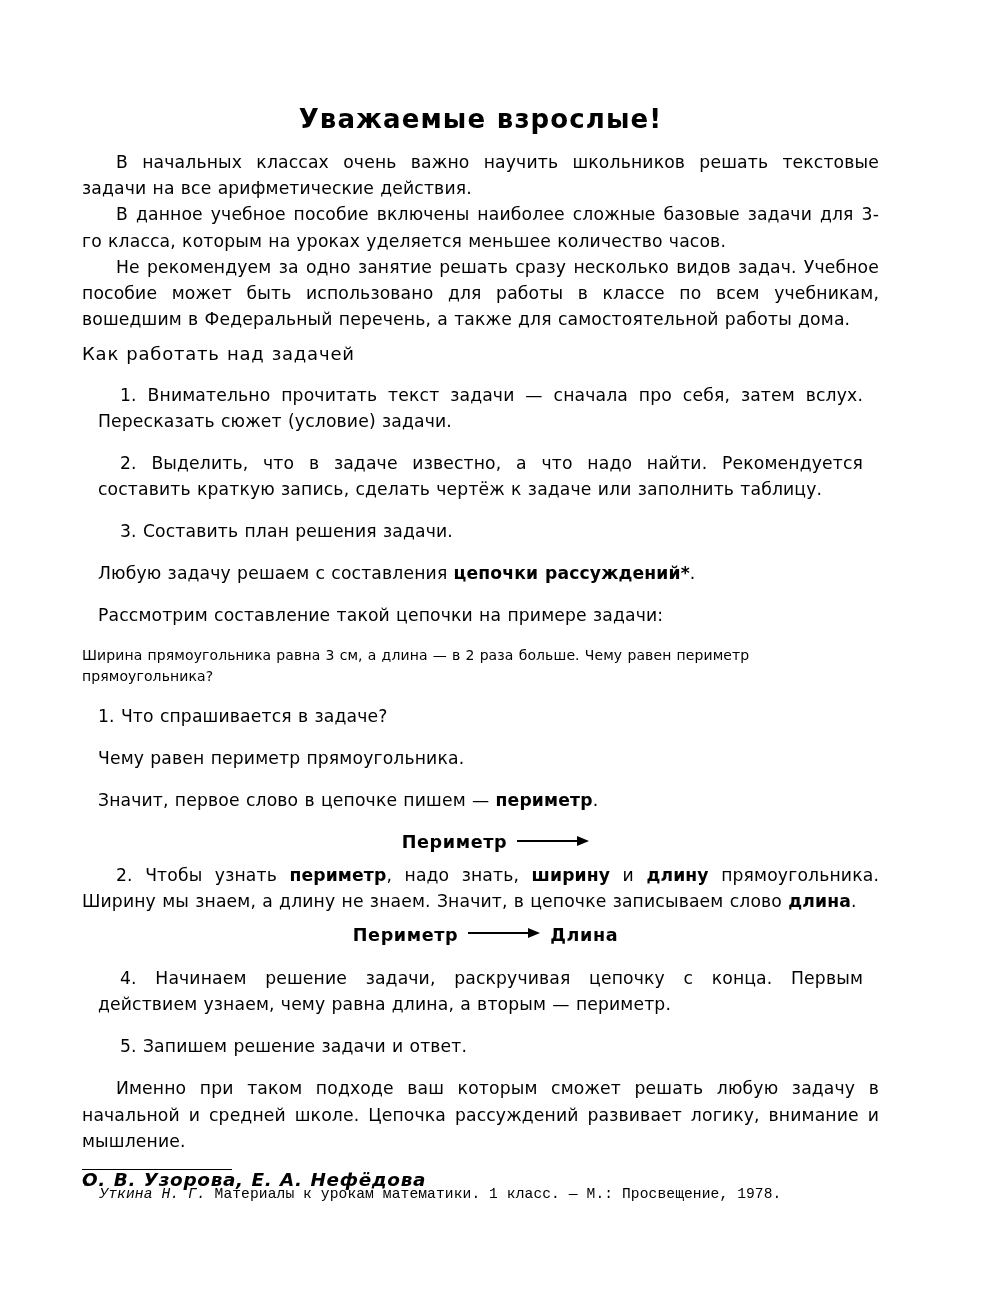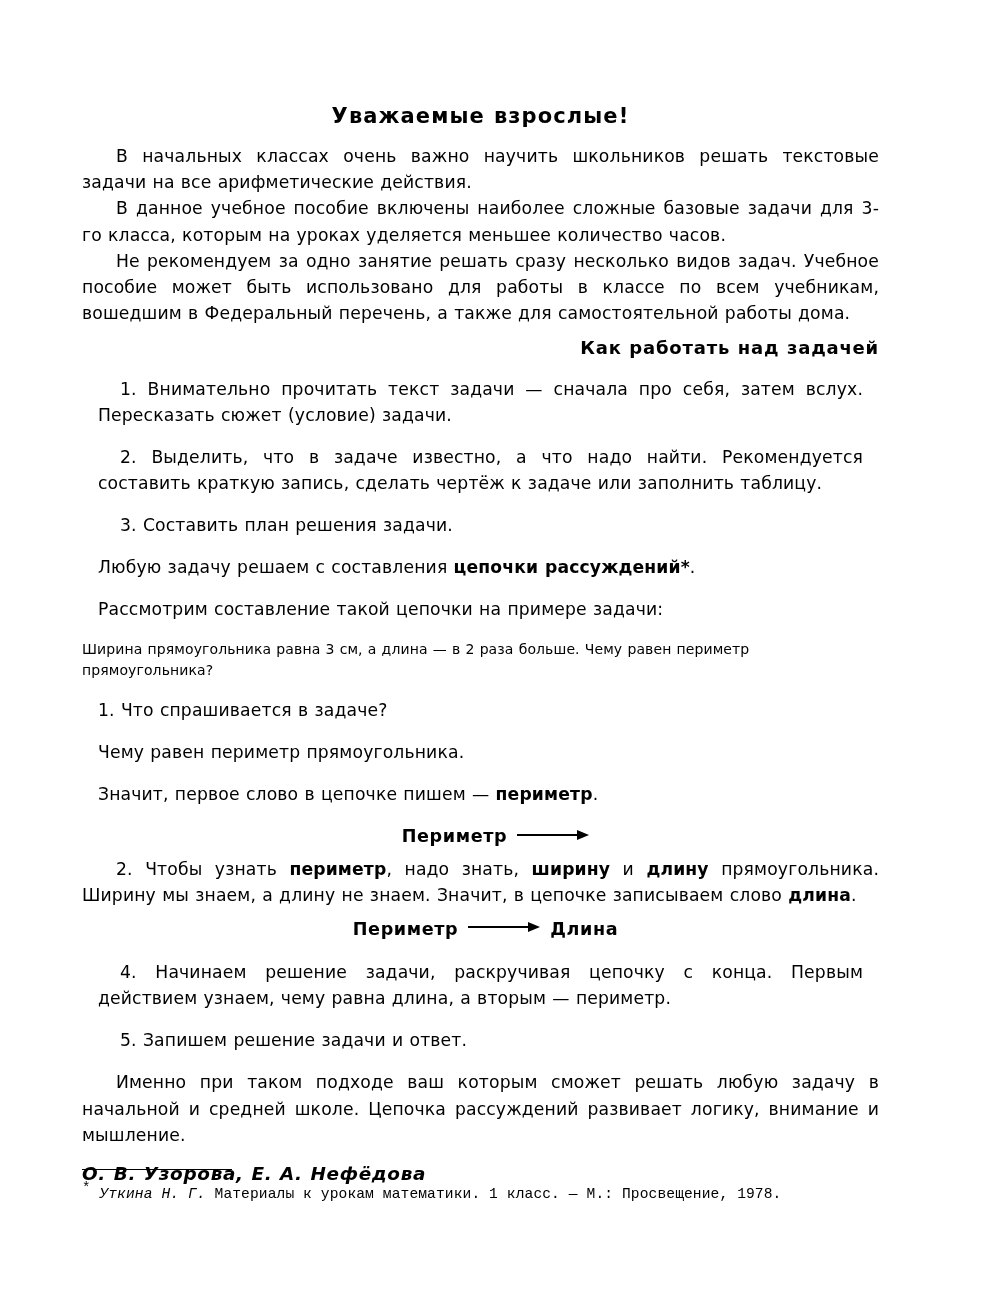--- a/index.html
+++ b/index.html
@@ -22,31 +22,31 @@
     padding: 104px 108px 0 82px;
   }
   .doc {
     font-size: 17.2px;
     line-height: 1.52;
     text-align: justify;
     letter-spacing: 0.15px;
     word-spacing: 0.6px;
   }
   h1.title {
-    font-size: 21px;
+    font-size: 26px;
     font-weight: bold;
     text-align: center;
     letter-spacing: 1.1px;
     margin: 0 0 14px 0;
     line-height: 1.2;
   }
   h2.subtitle {
     font-size: 18px;
-    font-weight: bold;
-    text-align: right;
+    font-weight: normal;
+    text-align: left;
     letter-spacing: 0.8px;
     margin: 10px 0 16px 0;
     line-height: 1.3;
   }
   p.para {
     margin: 0;
     text-indent: 34px;
     text-align: justify;
   }
   p.para-noindent {

